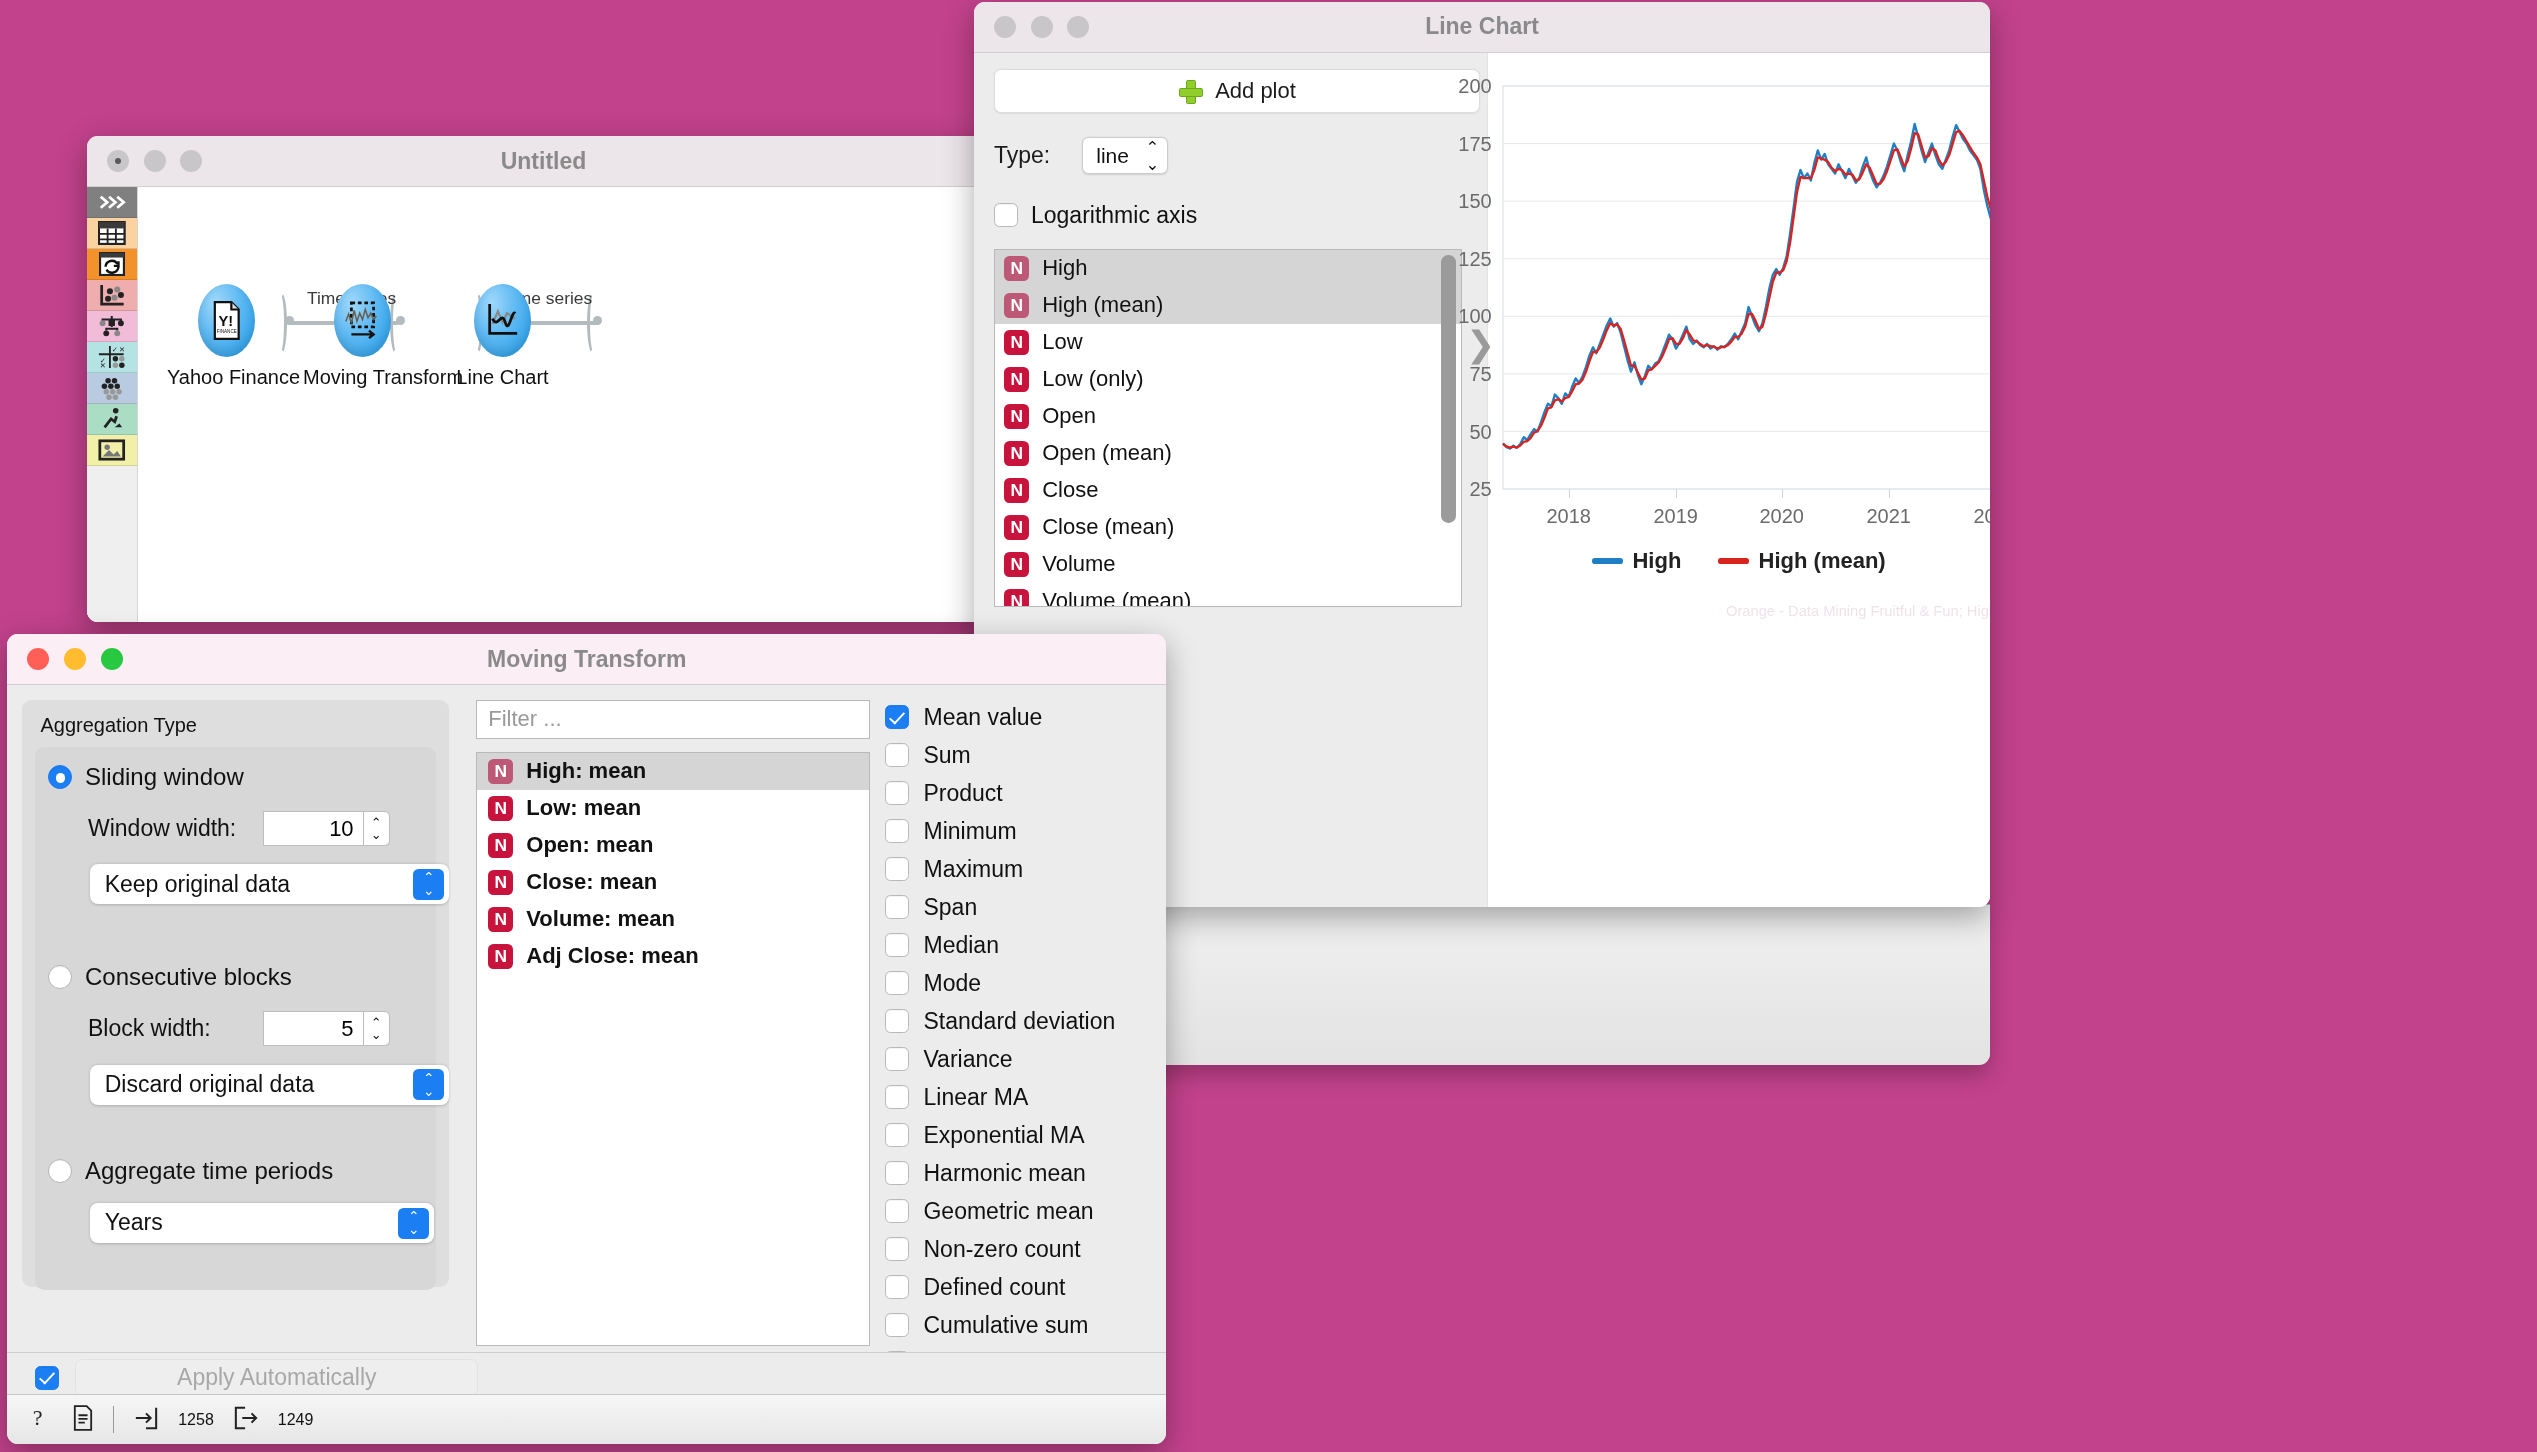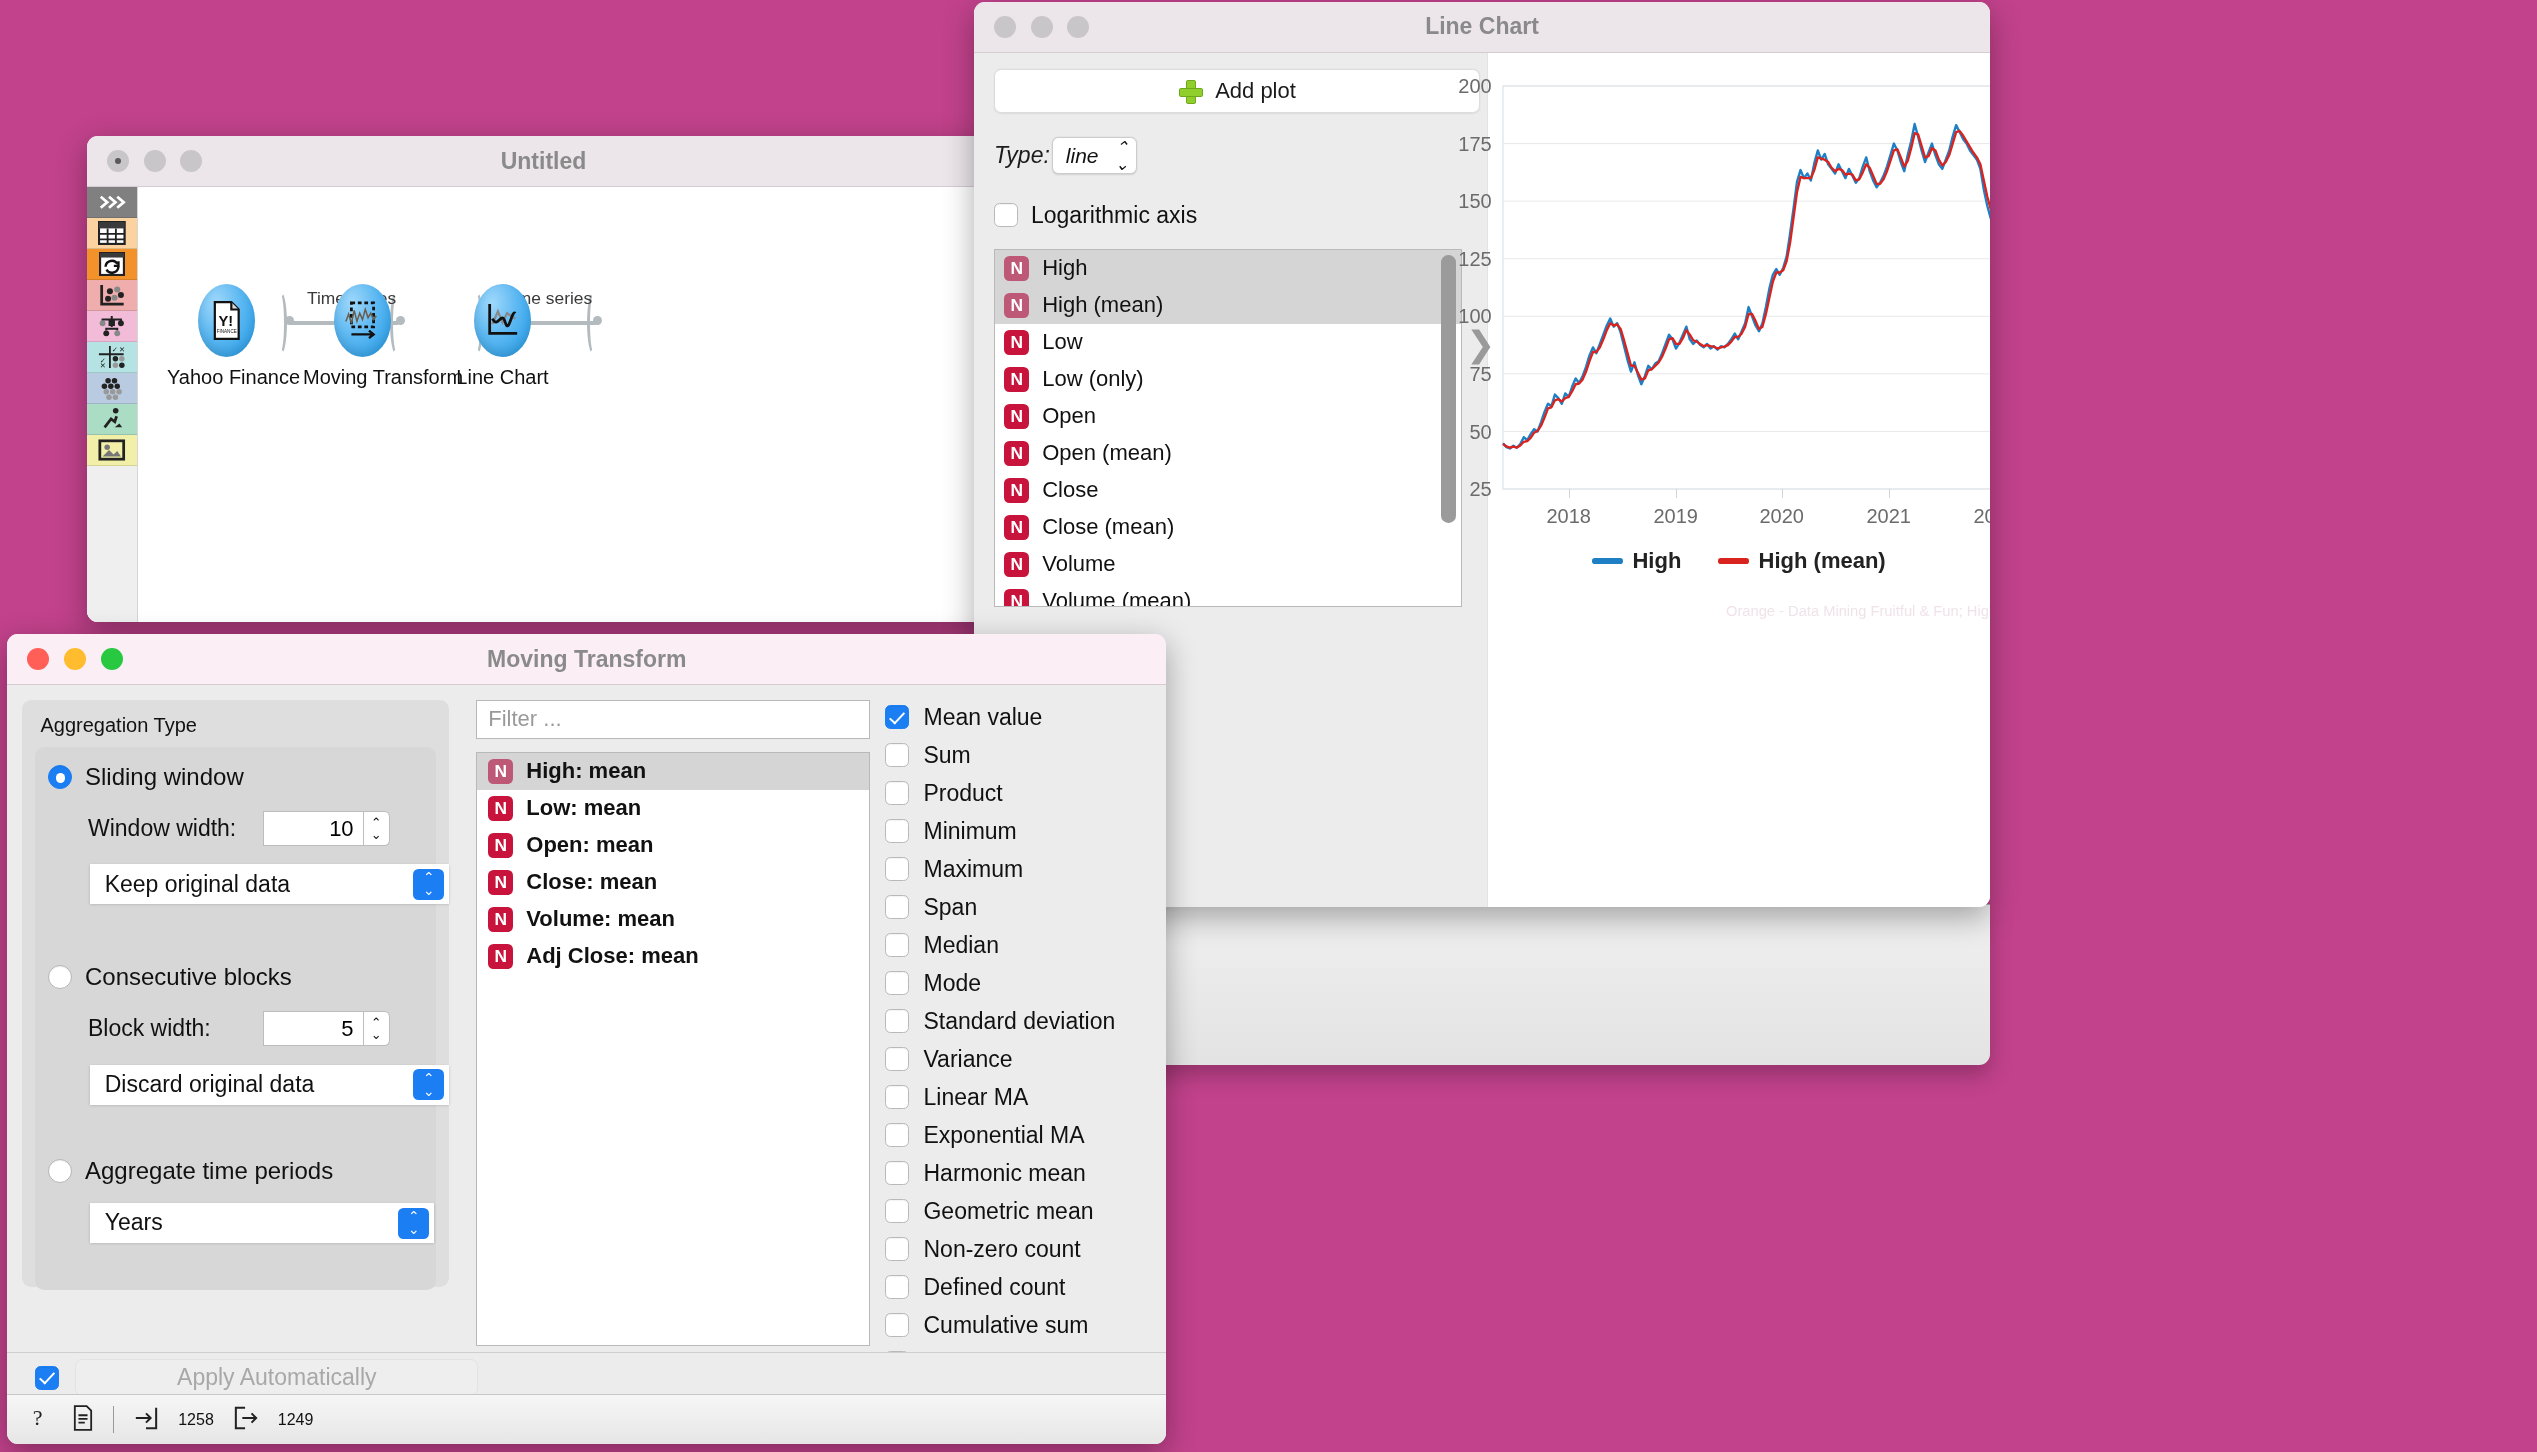--- a/index.html
+++ b/index.html
@@ -54,21 +54,21 @@
   .lc-left { width: 513px; padding: 16.5px 22px 0 20px; position:relative; }
   .addplot { width: 486px; height: 44px; background:#fff; border-radius:7.3px;
              border: 0.9px solid #dcdcdc; display:flex; align-items:center;
              justify-content:center; gap:13px; font-size:22px; color:#1b1b1b;
              box-shadow: 0 0.9px 1.8px rgba(0,0,0,.08); }
   .plus { width: 24px; height:24px; position:relative; }
   .plus::before,.plus::after{content:"";position:absolute;background:#8fce2b;
       border:0.9px solid #6fa81c; border-radius:1.8px;}
   .plus::before{left:8.3px;top:0.9px;width:7.3px;height:22px;}
   .plus::after{top:8.3px;left:0.9px;height:7.3px;width:22px;}
-  .typerow { display:flex; align-items:center; gap:2px; margin-top: 24px; font-style: italic; }
+  .typerow { display:flex; align-items:center; gap:32px; margin-top: 24px; }
   .typerow .lbl { font-size: 23px; color:#1b1b1b; }
   .combo { background:#fff; border-radius:6.4px; border:0.9px solid #ccc; height:37px;
            display:flex; align-items:center; padding: 0 7.3px 0 13px; gap:16.5px;
            font-size:21px; color:#111; box-shadow:0 0.9px 1.8px rgba(0,0,0,.12); }
   .stepglyph { font-size: 16.5px; line-height: 1; color:#111; display:flex;
                flex-direction:column; align-items:center; }
   .logrow { display:flex; align-items:center; gap:13px; margin-top: 27.5px; }
   .cb { width: 24px; height: 24px; border-radius: 5.5px; background:#fff;
         border: 0.9px solid #b9b9b9; box-shadow: inset 0 0.9px 0.9px rgba(0,0,0,.05);
         flex: 0 0 auto; }
@@ -129,21 +129,21 @@
   .fieldrow .flbl { font-size:23px; color:#111; }
   .spin { display:flex; align-items:stretch; margin-left:auto; margin-right: 33px;}
   .spin input { width: 101px; height: 35px; border:0.9px solid #bdbdbd; background:#fff;
                 text-align:right; padding-right:9.2px; font-size:22px;
                 font-family:"Liberation Sans",sans-serif; }
   .spinbtns { width:26px; height:35px; background:#fff; border:0.9px solid #bdbdbd;
               border-left:none; border-radius:0 5.5px 5.5px 0; display:flex;
               flex-direction:column; align-items:center; justify-content:center;
               font-size:13px; line-height:12px; color:#111; }
   .selectwide { margin: 18.3px 0 0 42px; width: 359px; height:40px; background:#fff;
-                border-radius:0; display:flex; align-items:center; padding-left:14.7px;
+                border-radius:8px; display:flex; align-items:center; padding-left:14.7px;
                 font-size:23px; color:#111; box-shadow:0 0.9px 2.8px rgba(0,0,0,.2);
                 position:relative;}
   .bluestep { position:absolute; right:4.6px; top:4.6px; width:31px; height:31px;
               background:#1c7ef3; border-radius:5.5px; color:#fff; font-size:13.8px;
               display:flex; flex-direction:column; align-items:center;
               justify-content:center; line-height:13px;}
   .mt-col2 { width: 403px; padding: 14.7px 0 0 11px; }
   .filter { width: 394px; height: 39px; background:#fff; border:0.9px solid #b9b9b9;
             display:flex; align-items:center; padding-left:11px; font-size:22px;
             color:#9a9a9a; }

